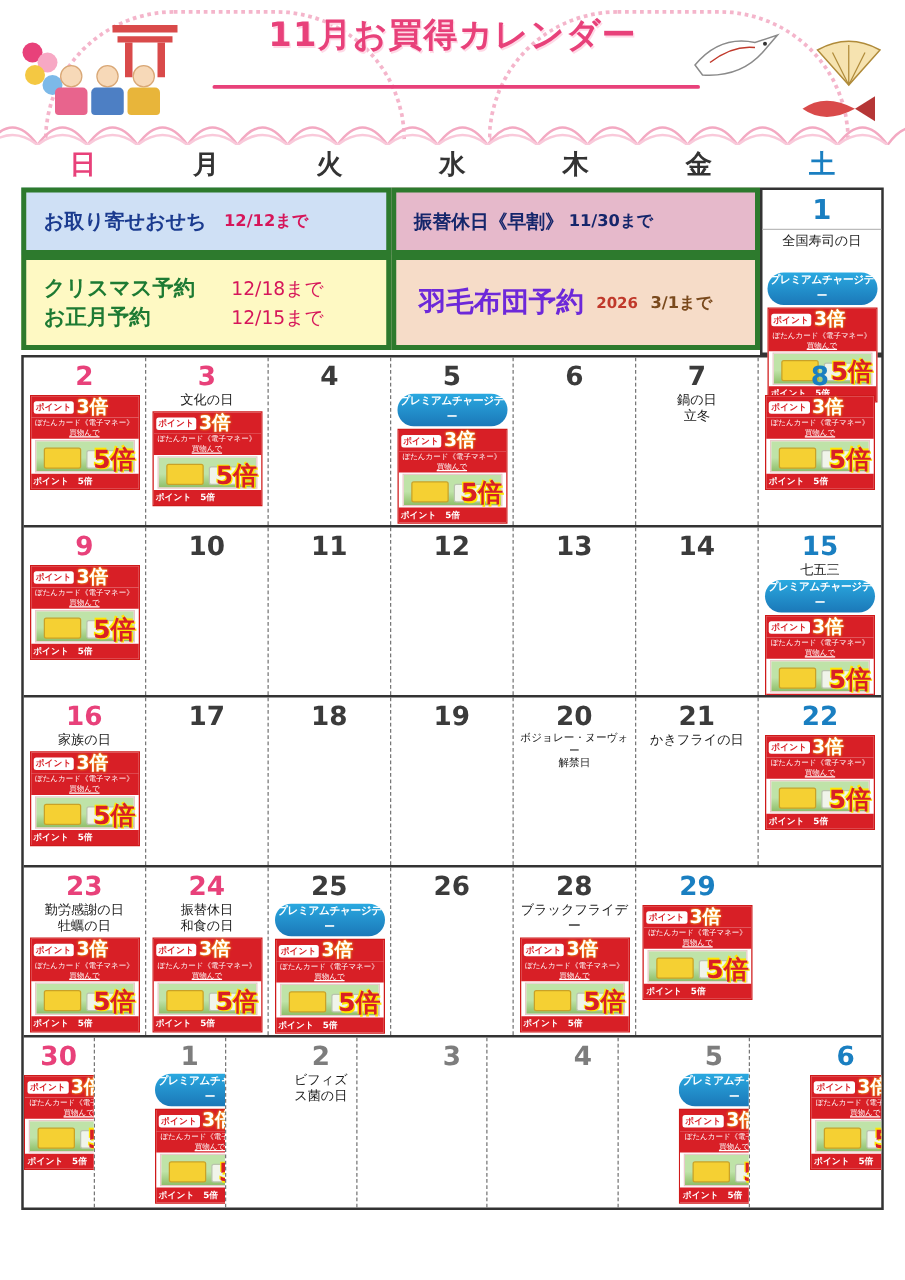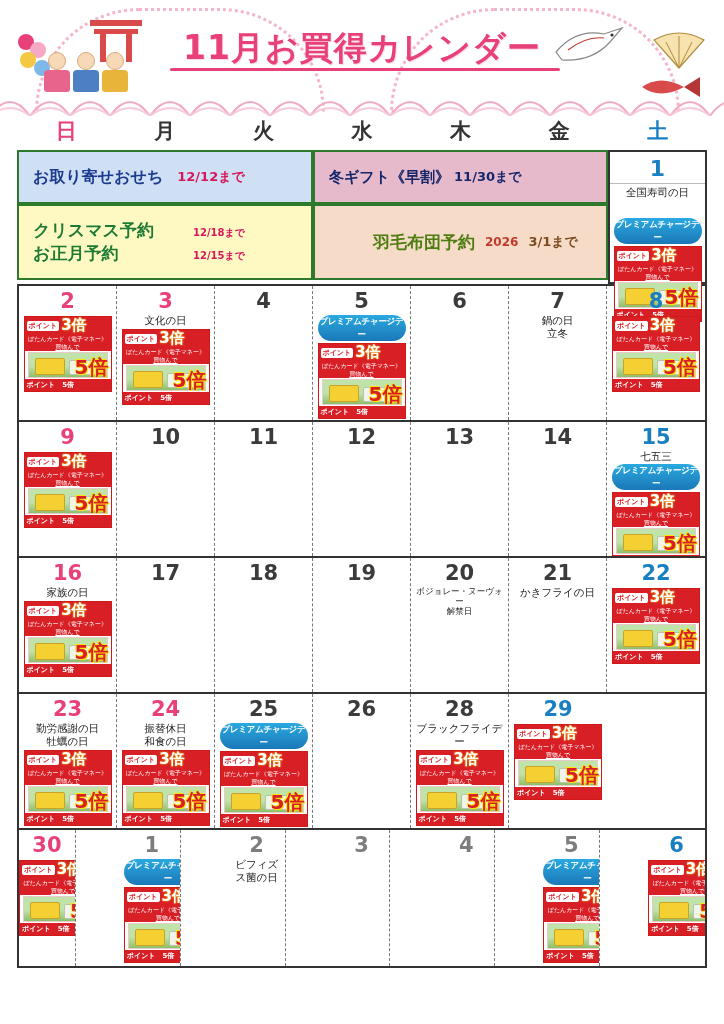--- a/index.html
+++ b/index.html
@@ -13,24 +13,24 @@
   }
 
   
   .header {
     position: relative;
     height: 118px;
     overflow: hidden;
   }
   .header-title {
     position: absolute;
-    left: 50%; top: 26px;
+    left: 50%; top: 10px;
     transform: translateX(-50%);
     font-family: "DejaVu Sans", sans-serif;
-    font-size: 33px;
+    font-size: 27px;
     font-weight: bold;
     color: #e8417a;
     letter-spacing: 1px;
     white-space: nowrap;
     text-shadow: 1px 1px 0 #ffd9e6;
   }
   .title-underline {
     position: absolute;
     left: 170px; top: 68px;
     width: 390px; height: 3px;
@@ -120,21 +120,21 @@
   
   .banner-wrap {
     width: 690px; margin: 4px auto 0;
     display: flex;
     gap: 0;
   }
   .banner-left { width: 591px; }
   .banner-right { width: 99px; }
   .brow { display: flex; height: 54px; }
   .banner {
-    border: 2px solid #4c1d95;
+    border: 4px solid #4c1d95;
     display: flex;
     align-items: center;
     font-family: "DejaVu Sans", sans-serif;
     position: relative;
   }
   .b-osechi {
     width: 296px;
     background: #cfe0f5;
     border-color: #2d7a2d;
     padding-left: 14px;
@@ -156,29 +156,29 @@
     width: 296px;
     background: #fef9c3;
     border-color: #2d7a2d;
     flex-direction: column;
     align-items: flex-start;
     justify-content: center;
     padding-left: 14px;
   }
   .b-xmas .line { display: flex; align-items: baseline; }
   .b-xmas .lbl { font-size: 17px; color: #1d7a33; font-weight: bold; width: 150px; }
-  .b-xmas .val { font-size: 10px; color: #d6165a; font-weight: bold; margin-left: 10px; }
+  .b-xmas .val { font-size: 15px; color: #d6165a; font-weight: normal; }
   .b-futon {
     width: 295px;
     background: #f6dcc8;
     border-color: #2d7a2d;
     padding-left: 18px;
     gap: 10px;
   }
-  .b-futon .t1 { font-size: 17px; color: #4d7c0f; font-weight: bold; margin-left: 40px; }
+  .b-futon .t1 { font-size: 22px; color: #6d28d9; font-weight: bold; }
   .b-futon .t2 { font-size: 12px; color: #c0392b; font-weight: bold; }
   .b-futon .t3 { font-size: 13px; color: #7a4a1d; font-weight: bold; }
 
   
   .cell-sat1 {
     border: 2px solid #333;
     height: 134px;
     display: flex; flex-direction: column;
     background: #fff;
   }
@@ -409,21 +409,21 @@
 </div>
 
 <div class="banner-wrap">
   <div class="banner-left">
     <div class="brow">
       <div class="banner b-osechi">
         <span class="t1">お取り寄せおせち</span>
         <span class="t2">12/12まで</span>
       </div>
       <div class="banner b-gift">
-        <span class="t1">冬ギフト《早割》</span>
+        <span class="t1">振替休日《早割》</span>
         <span class="t2">11/30まで</span>
       </div>
     </div>
     <div class="brow2">
       <div class="banner b-xmas">
         <div class="line">
           <span class="lbl">クリスマス予約</span>
           <span class="val">12/18まで</span>
         </div>
         <div class="line">

